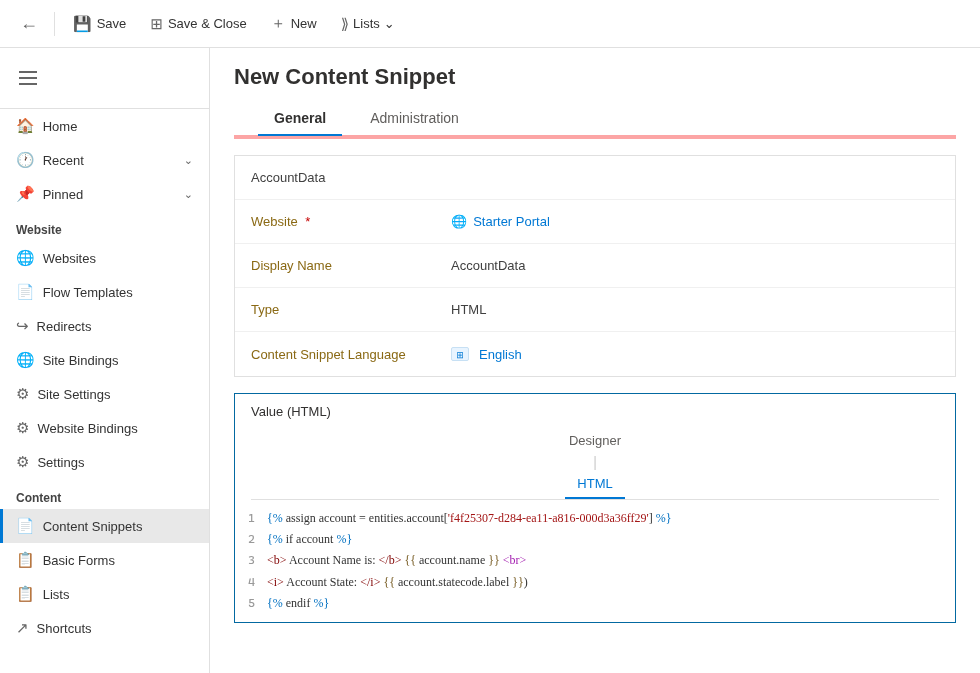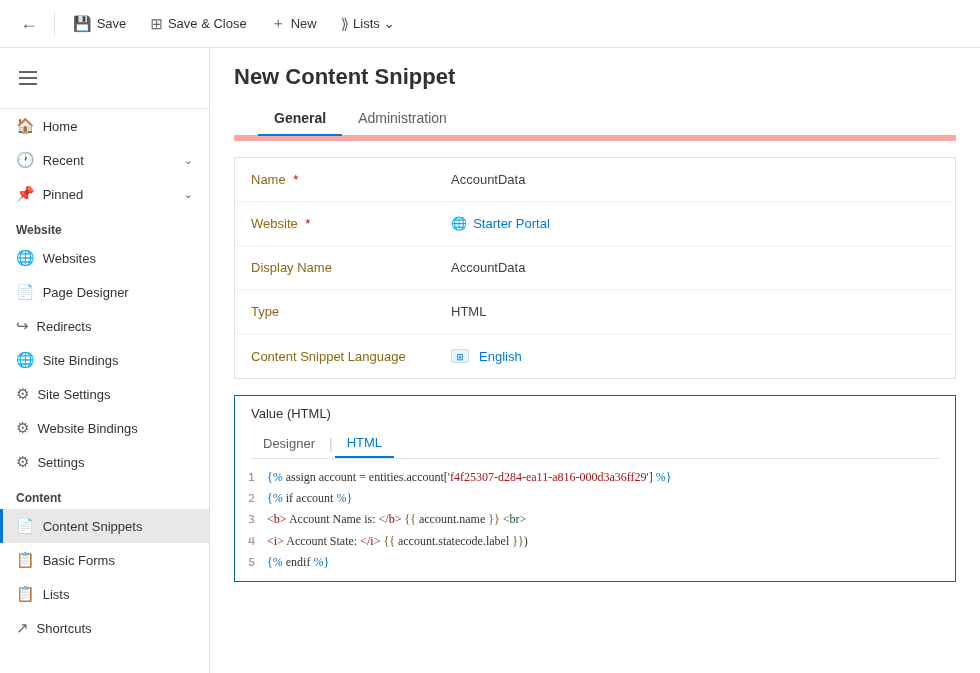--- a/index.html
+++ b/index.html
@@ -43,21 +43,21 @@
     .nav-chevron { font-size: 11px; color: #666; }
 
     .section-header { padding: 12px 16px 4px; font-size: 12px; font-weight: 600; color: #444; text-transform: none; }
 
     
     .content-area {
       flex: 1; background: #fff; overflow-y: auto; display: flex; flex-direction: column;
     }
     .page-header { padding: 16px 24px 0; }
     .page-title { font-size: 22px; font-weight: 700; color: #323130; margin-bottom: 12px; }
-    .tabs { display: flex; gap: 0; border-bottom: 6px solid #fca5a5; padding: 0 24px; }
+    .tabs { display: flex; gap: 12px; border-bottom: 4px solid #fca5a5; padding: 0 24px; }
     .tab {
       padding: 8px 16px; cursor: pointer; font-size: 14px; color: #605e5c;
       border-bottom: 2px solid transparent; margin-bottom: -1px;
     }
     .tab.active { color: #323130; font-weight: 600; border-bottom: 2px solid #0078d4; }
 
     .form-content { padding: 0 24px; }
     .form-section { border: 1px solid #e0e0e0; margin: 16px 0; }
     .form-row {
       display: flex; align-items: center; padding: 12px 16px;
@@ -68,21 +68,21 @@
     .form-required { color: #c50000; margin-left: 4px; }
     .form-value { flex: 1; font-size: 13px; color: #404040; font-weight: 400; }
     .form-value.link { color: #0078d4; cursor: pointer; display: flex; align-items: center; gap: 6px; font-weight: 400; }
     .globe-icon { color: #0078d4; }
     .lang-icon { display: inline-block; width: 18px; height: 14px; background: #e8f4ff; border: 1px solid #c7e0f4; border-radius: 2px; margin-right: 4px; font-size: 9px; color: #0078d4; text-align: center; line-height: 14px; }
 
     
     .value-section { margin: 0 24px 16px; border: 1px solid #0369a1; }
     .value-header { padding: 10px 16px 0; }
     .value-title { font-size: 13px; color: #323130; margin-bottom: 8px; }
-    .value-tabs { display: flex; align-items: center; border-bottom: 1px solid #e0e0e0; padding: 0 0; }
+    .value-tabs { display: flex; align-items: center; border-bottom: 1px solid #e0e0e0; padding: 0 0; flex-direction: column; }
     .value-tab { padding: 6px 12px; font-size: 13px; cursor: pointer; color: #605e5c; }
     .value-tab.active { color: #0078d4; border-bottom: 2px solid #0078d4; font-weight: 500; }
     .value-tab-divider { color: #ccc; padding: 0 2px; }
     .code-area { background: #fff; padding: 8px 0; font-family: 'Cascadia Code', 'Consolas', monospace; font-size: 12px; }
     .code-line { display: flex; gap: 0; align-items: flex-start; padding: 1px 0; line-height: 1.6; }
     .line-num { width: 32px; text-align: right; color: #999; padding-right: 12px; flex-shrink: 0; user-select: none; }
     .line-code { color: #333; white-space: pre; font-family: Liberation Serif, serif; }
 
     
     .sidebar::-webkit-scrollbar { width: 4px; }
@@ -145,21 +145,21 @@
     </div>
 
     <div class="section-header">Website</div>
 
     <div class="nav-item">
       <span class="nav-icon">🌐</span>
       <span class="nav-label">Websites</span>
     </div>
     <div class="nav-item">
       <span class="nav-icon">📄</span>
-      <span class="nav-label">Page Designer</span>
+      <span class="nav-label">Flow Templates</span>
     </div>
     <div class="nav-item">
       <span class="nav-icon">↪</span>
       <span class="nav-label">Redirects</span>
     </div>
     <div class="nav-item">
       <span class="nav-icon">🌐</span>
       <span class="nav-label">Site Bindings</span>
     </div>
     <div class="nav-item">
@@ -201,23 +201,20 @@
       <div class="tabs">
         <div class="tab active">General</div>
         <div class="tab">Administration</div>
       </div>
     </div>
 
     <div class="form-content">
       <div class="form-section">
 
         <div class="form-row">
-          <div class="form-label">
-            <span>Name</span><span class="form-required"> *</span>
-          </div>
           <div class="form-value">AccountData</div>
         </div>
 
         <div class="form-row">
           <div class="form-label">
             <span>Website</span><span class="form-required"> *</span>
           </div>
           <div class="form-value link">
             <span class="globe-icon">🌐</span>
             <span>Starter Portal</span>
@@ -258,21 +255,21 @@
         <div class="code-line">
           <span class="line-num">1</span>
           <span class="line-code"><span style="color:#0070c1">{%</span> assign account = entities.account[<span style="color:#a31515">'f4f25307-d284-ea11-a816-000d3a36ff29'</span>] <span style="color:#0070c1">%}</span></span>
         </div>
         <div class="code-line">
           <span class="line-num">2</span>
           <span class="line-code"><span style="color:#0070c1">{%</span> if account <span style="color:#0070c1">%}</span></span>
         </div>
         <div class="code-line">
           <span class="line-num">3</span>
-          <span class="line-code"><span style="color:#800000">&lt;b&gt;</span> Account Name is: <span style="color:#800000">&lt;/b&gt;</span> <span style="color:#795e26">{{</span> account.name <span style="color:#795e26">}}</span> <span style="color:#14532d">&lt;br&gt;</span></span>
+          <span class="line-code"><span style="color:#800000">&lt;b&gt;</span> Account Name is: <span style="color:#800000">&lt;/b&gt;</span> <span style="color:#795e26">{{</span> account.name <span style="color:#795e26">}}</span> <span style="color:#a21caf">&lt;br&gt;</span></span>
         </div>
         <div class="code-line">
           <span class="line-num">4</span>
           <span class="line-code"><span style="color:#800000">&lt;i&gt;</span> Account State: <span style="color:#800000">&lt;/i&gt;</span> <span style="color:#795e26">{{</span> account.statecode.label <span style="color:#795e26">}}</span>)</span>
         </div>
         <div class="code-line">
           <span class="line-num">5</span>
           <span class="line-code"><span style="color:#0070c1">{%</span> endif <span style="color:#0070c1">%}</span></span>
         </div>
       </div>

